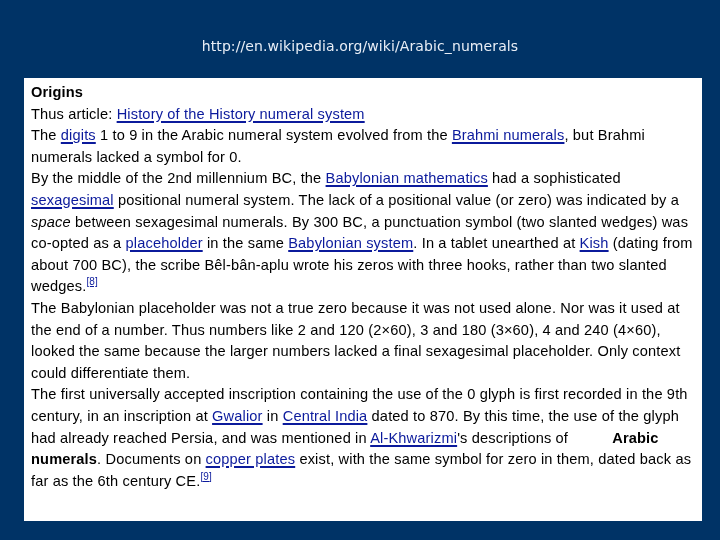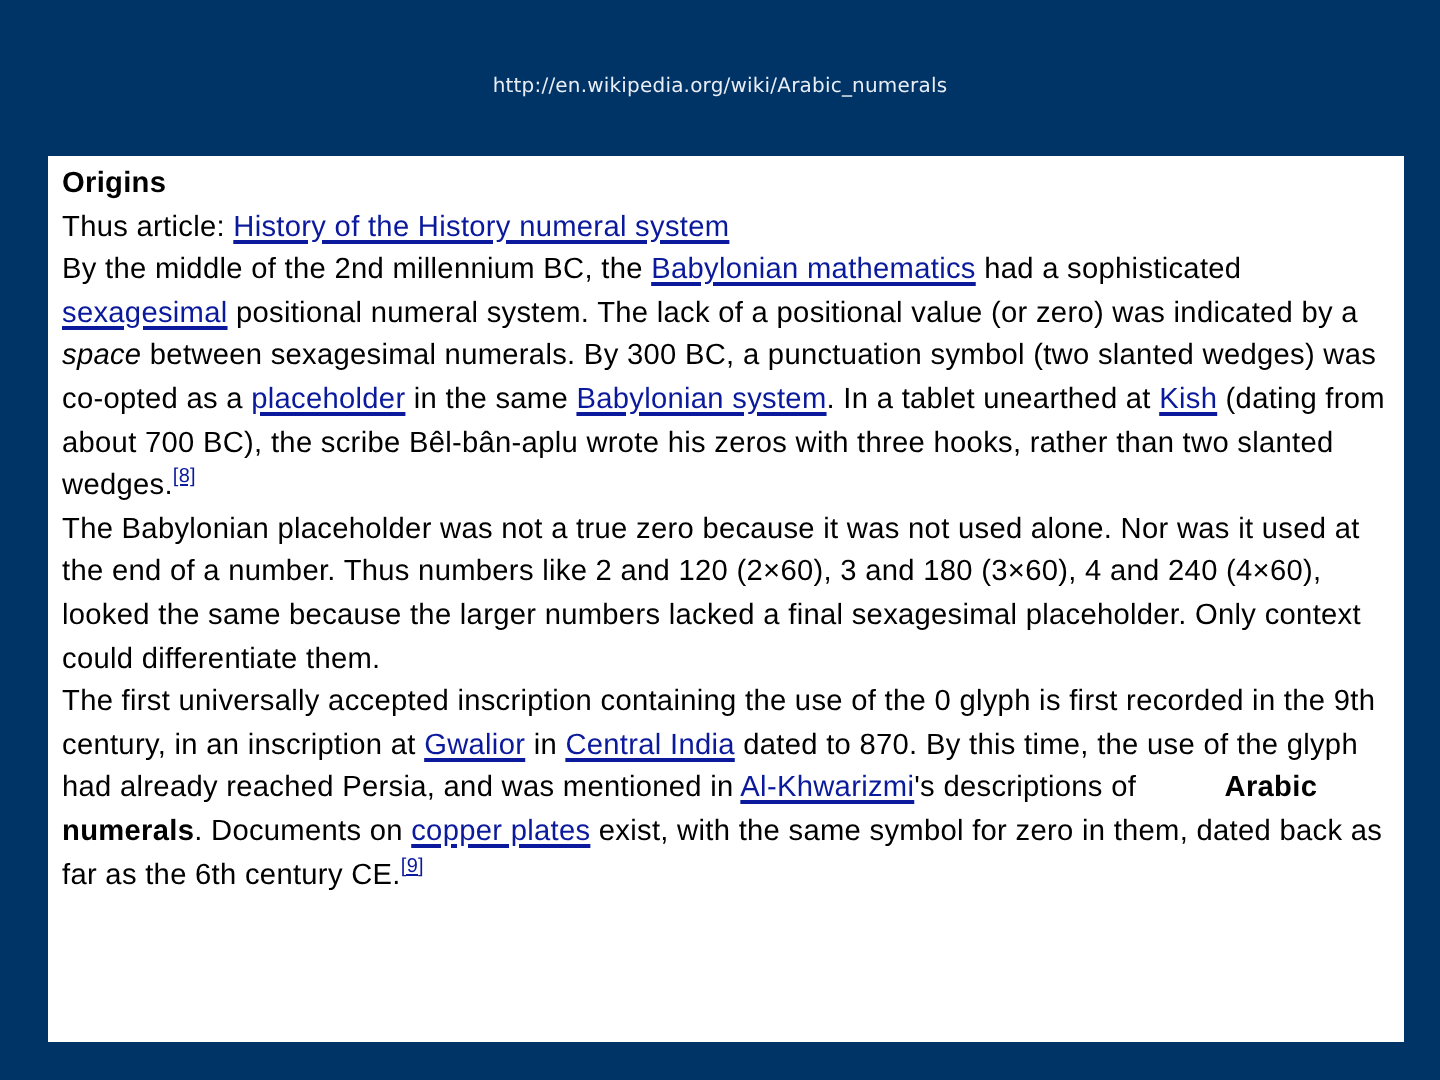--- a/index.html
+++ b/index.html
@@ -6,21 +6,21 @@
     body {
       width: 720px; height: 540px; overflow: hidden;
       background: #003366;
       font-family: "Liberation Sans", sans-serif;
       position: relative;
     }
     .url-title {
       position: absolute; left: 0; top: 38px; width: 720px;
       text-align: center; color: #e8eef6;
       font-family: "DejaVu Sans", sans-serif;
-      font-size: 10px; letter-spacing: 0.1px;
+      font-size: 14px; letter-spacing: 0.1px;
     }
     .panel {
       position: absolute; left: 24px; top: 78px;
       width: 678px; height: 443px;
       background: #ffffff;
       box-sizing: border-box;
       padding: 4px 6px 17px 7px;
     }
     .content {
       font-size: 14.6px; line-height: 21.6px; color: #000;
@@ -42,20 +42,21 @@
 <body>
 
 <div class="url-title">http://en.wikipedia.org/wiki/Arabic_numerals</div>
 
 <div class="panel">
   <div class="content">
     <p class="heading">Origins</p>
 
     <p><span>Thus article: </span><a class="lnk">History of the History numeral system</a></p>
 
+    <p><span>The </span><a class="lnk">digits</a><span> 1 to 9 in the Arabic numeral system evolved from the </span><a class="lnk">Brahmi numerals</a><span>, but Brahmi numerals lacked a symbol for 0.</span></p>
 
     <p><span>By the middle of the 2nd millennium BC, the </span><a class="lnk">Babylonian mathematics</a><span> had a sophisticated </span><a class="lnk">sexagesimal</a><span> positional numeral system. The lack of a positional value (or zero) was indicated by a </span><span class="i">space</span><span> between sexagesimal numerals. By 300 BC, a punctuation symbol (two slanted wedges) was co-opted as a </span><a class="lnk">placeholder</a><span> in the same </span><a class="lnk">Babylonian system</a><span>. In a tablet unearthed at </span><a class="lnk">Kish</a><span> (dating from about 700 BC), the scribe Bêl-bân-aplu wrote his zeros with three hooks, rather than two slanted wedges.</span><sup class="ref"><a>[8]</a></sup></p>
 
     <p>The Babylonian placeholder was not a true zero because it was not used alone. Nor was it used at the end of a number. Thus numbers like 2 and 120 (2×60), 3 and 180 (3×60), 4 and 240 (4×60), looked the same because the larger numbers lacked a final sexagesimal placeholder. Only context could differentiate them.</p>
 
     <p><span>The first universally accepted inscription containing the use of the 0 glyph is first recorded in the 9th century, in an inscription at </span><a class="lnk">Gwalior</a><span> in </span><a class="lnk">Central India</a><span> dated to 870. By this time, the use of the glyph had already reached Persia, and was mentioned in </span><a class="lnk">Al-Khwarizmi</a><span>'s descriptions of </span><span class="b">Arabic numerals</span><span>. Documents on </span><a class="lnk">copper plates</a><span> exist, with the same symbol for zero in them, dated back as far as the 6th century CE.</span><sup class="ref"><a>[9]</a></sup></p>
   </div>
 </div>
 
 </body></html>

